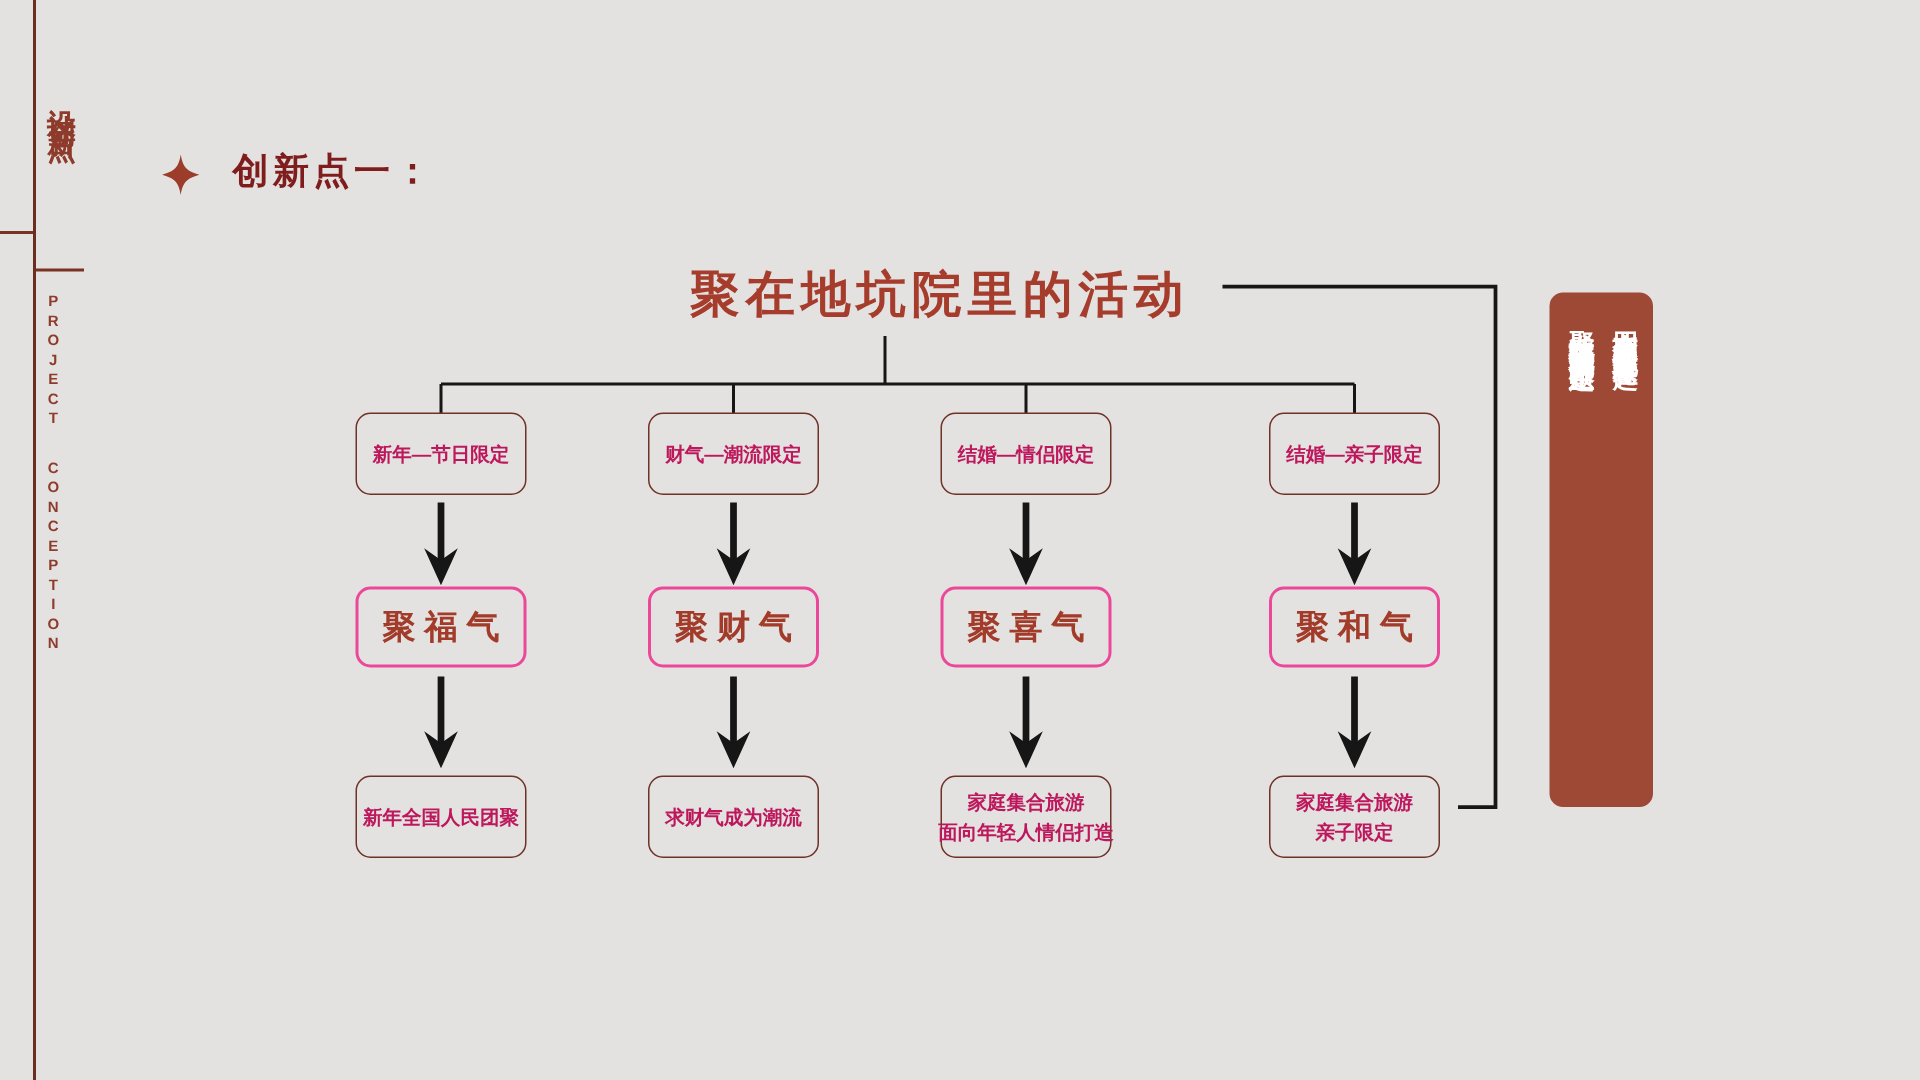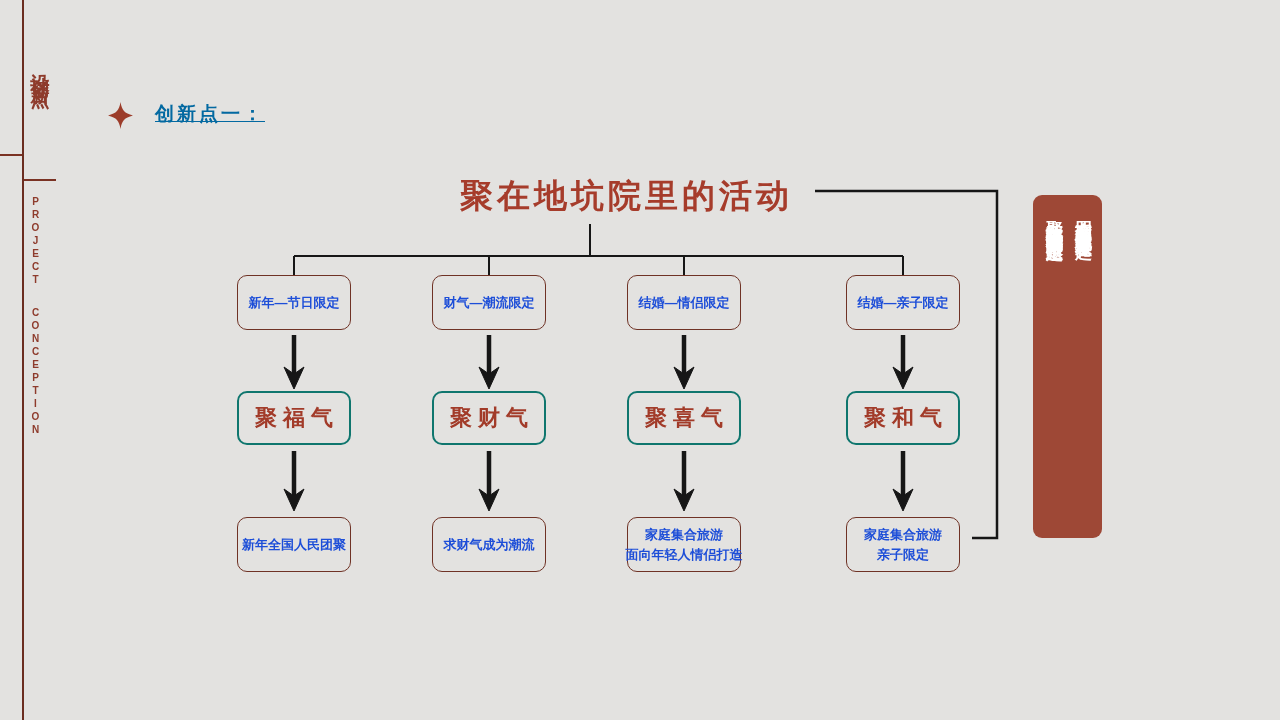--- a/index.html
+++ b/index.html
@@ -18,38 +18,38 @@
     font-size:19px;font-weight:bold;letter-spacing:4px;color:#8e3b2c;
   }
   .side-en{
     position:absolute;left:30px;top:196px;
     writing-mode:vertical-rl;text-orientation:upright;
     font-size:10px;font-weight:bold;letter-spacing:2px;word-spacing:7px;color:#8e3b2c;
   }
   
   .header{position:absolute;left:108px;top:98px;display:flex;align-items:center;gap:22px;}
   .star-icon{width:25px;height:27px;margin-top:4px;}
-  .header-label{font-size:19px;font-weight:bold;letter-spacing:3px;color:#0369a1;text-decoration:underline;}
+  .header-label{font-size:24px;font-weight:bold;letter-spacing:3px;color:#7f1d1d;}
   
   .title{
     position:absolute;left:460px;top:174px;margin:0;
     font-size:33px;font-weight:bold;letter-spacing:4px;color:#a63c2b;white-space:nowrap;
   }
   
   .overlay{position:absolute;left:0;top:0;width:1280px;height:720px;pointer-events:none;}
   
   .box{
     position:absolute;width:114px;box-sizing:border-box;border-radius:10px;
     display:flex;flex-direction:column;align-items:center;justify-content:center;
     text-align:center;background:#e3e2e0;
   }
   .row1{top:275px;height:55px;border:1.5px solid #6f3225;}
-  .row2{top:391px;height:54px;border:2px solid #0f766e;}
+  .row2{top:391px;height:54px;border:2px solid #ec4899;}
   .row3{top:517px;height:55px;border:1.5px solid #6f3225;}
-  .row1 span,.row3 span{display:block;font-size:13px;font-weight:bold;color:#1d4ed8;line-height:20px;white-space:nowrap;}
+  .row1 span,.row3 span{display:block;font-size:13px;font-weight:bold;color:#be185d;line-height:20px;white-space:nowrap;}
   .row2 span{font-size:22px;font-weight:bold;color:#a23b29;letter-spacing:6px;text-indent:6px;white-space:nowrap;}
   .c1{left:237px;} .c2{left:432px;} .c3{left:627px;} .c4{left:846px;}
   
   .note{
     position:absolute;left:1033px;top:195px;width:69px;height:343px;box-sizing:border-box;
     background:#9e4836;border-radius:9px;padding:12px 4px;
     writing-mode:vertical-rl;
   }
   .note p{
     margin:0;color:#ffffff;font-size:17px;font-weight:600;

